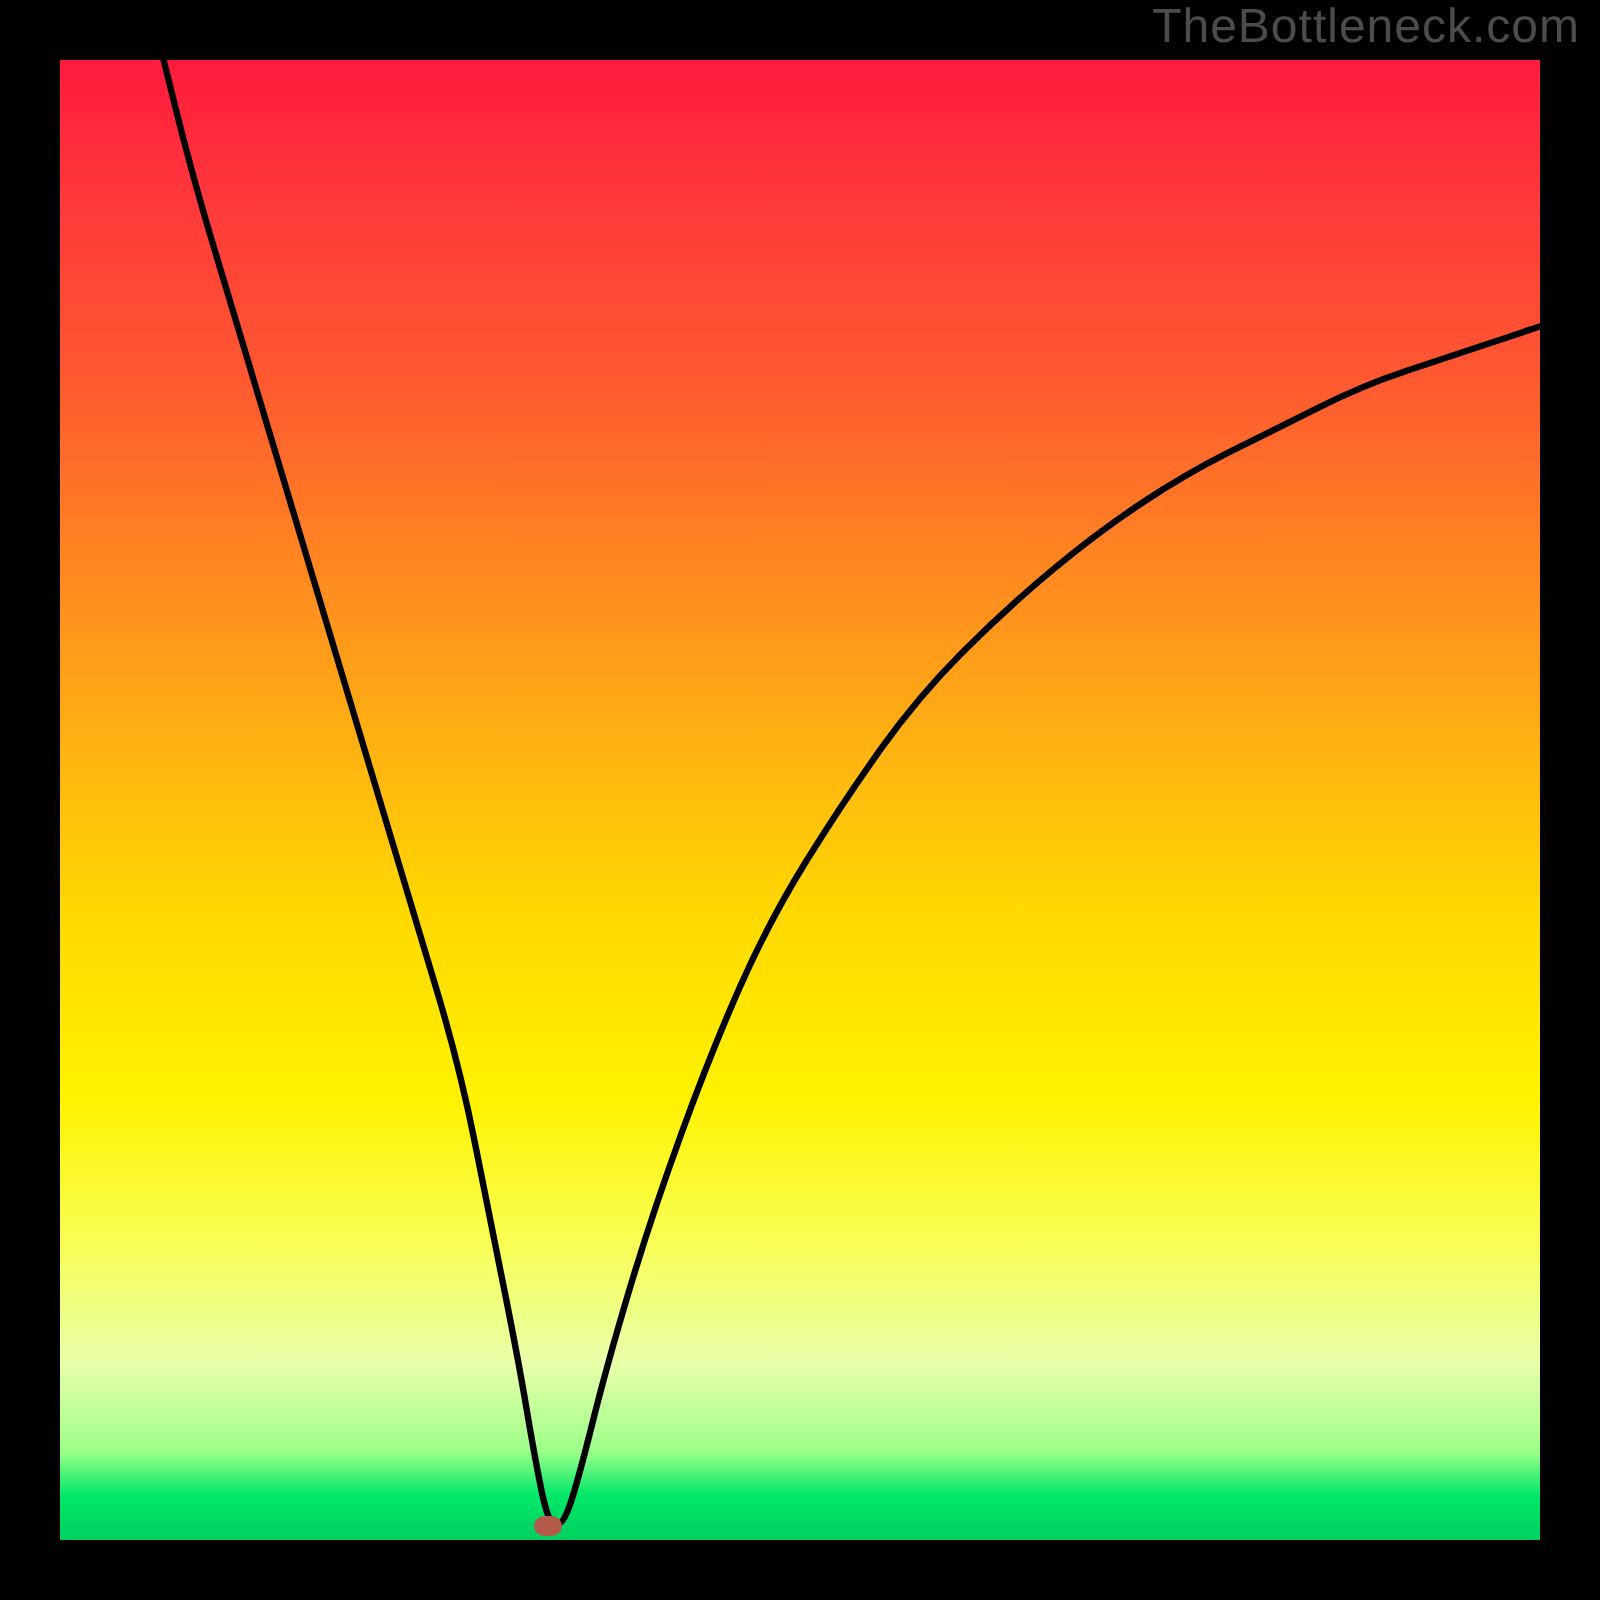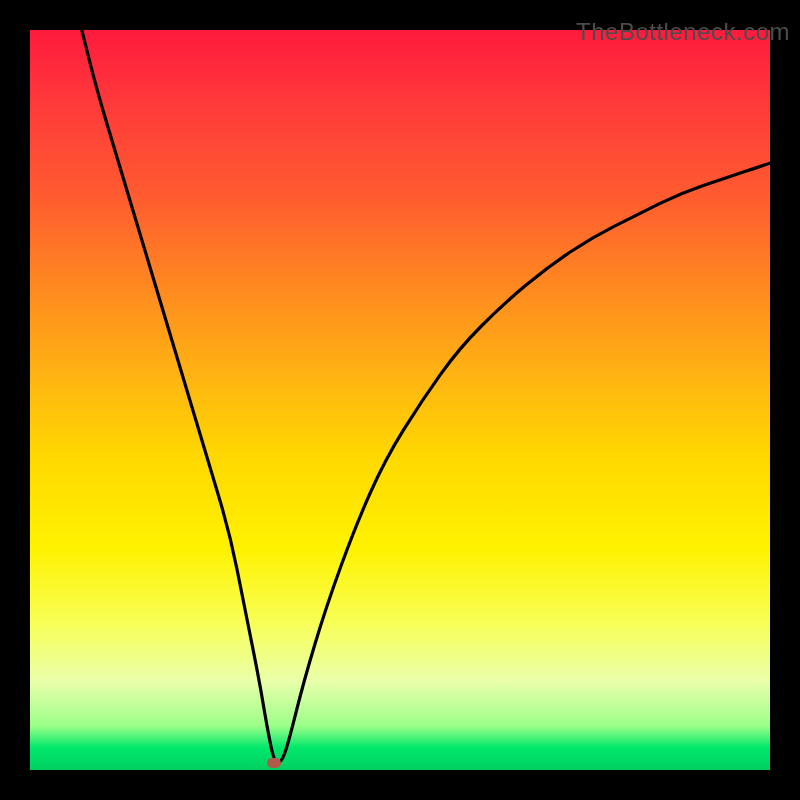--- a/index.html
+++ b/index.html
@@ -12,21 +12,21 @@
     overflow: hidden;
   }
   .frame {
     position: relative;
     width: 800px;
     height: 800px;
     background: #000;
   }
   .watermark {
     position: absolute;
-    top: 18px;
+    top: 0;
     right: 10px;
     color: #4c4c4c;
     font-size: 24px;
     font-weight: 500;
     letter-spacing: 0.5px;
     z-index: 5;
   }
   .plot {
     position: absolute;
     left: 30px;

